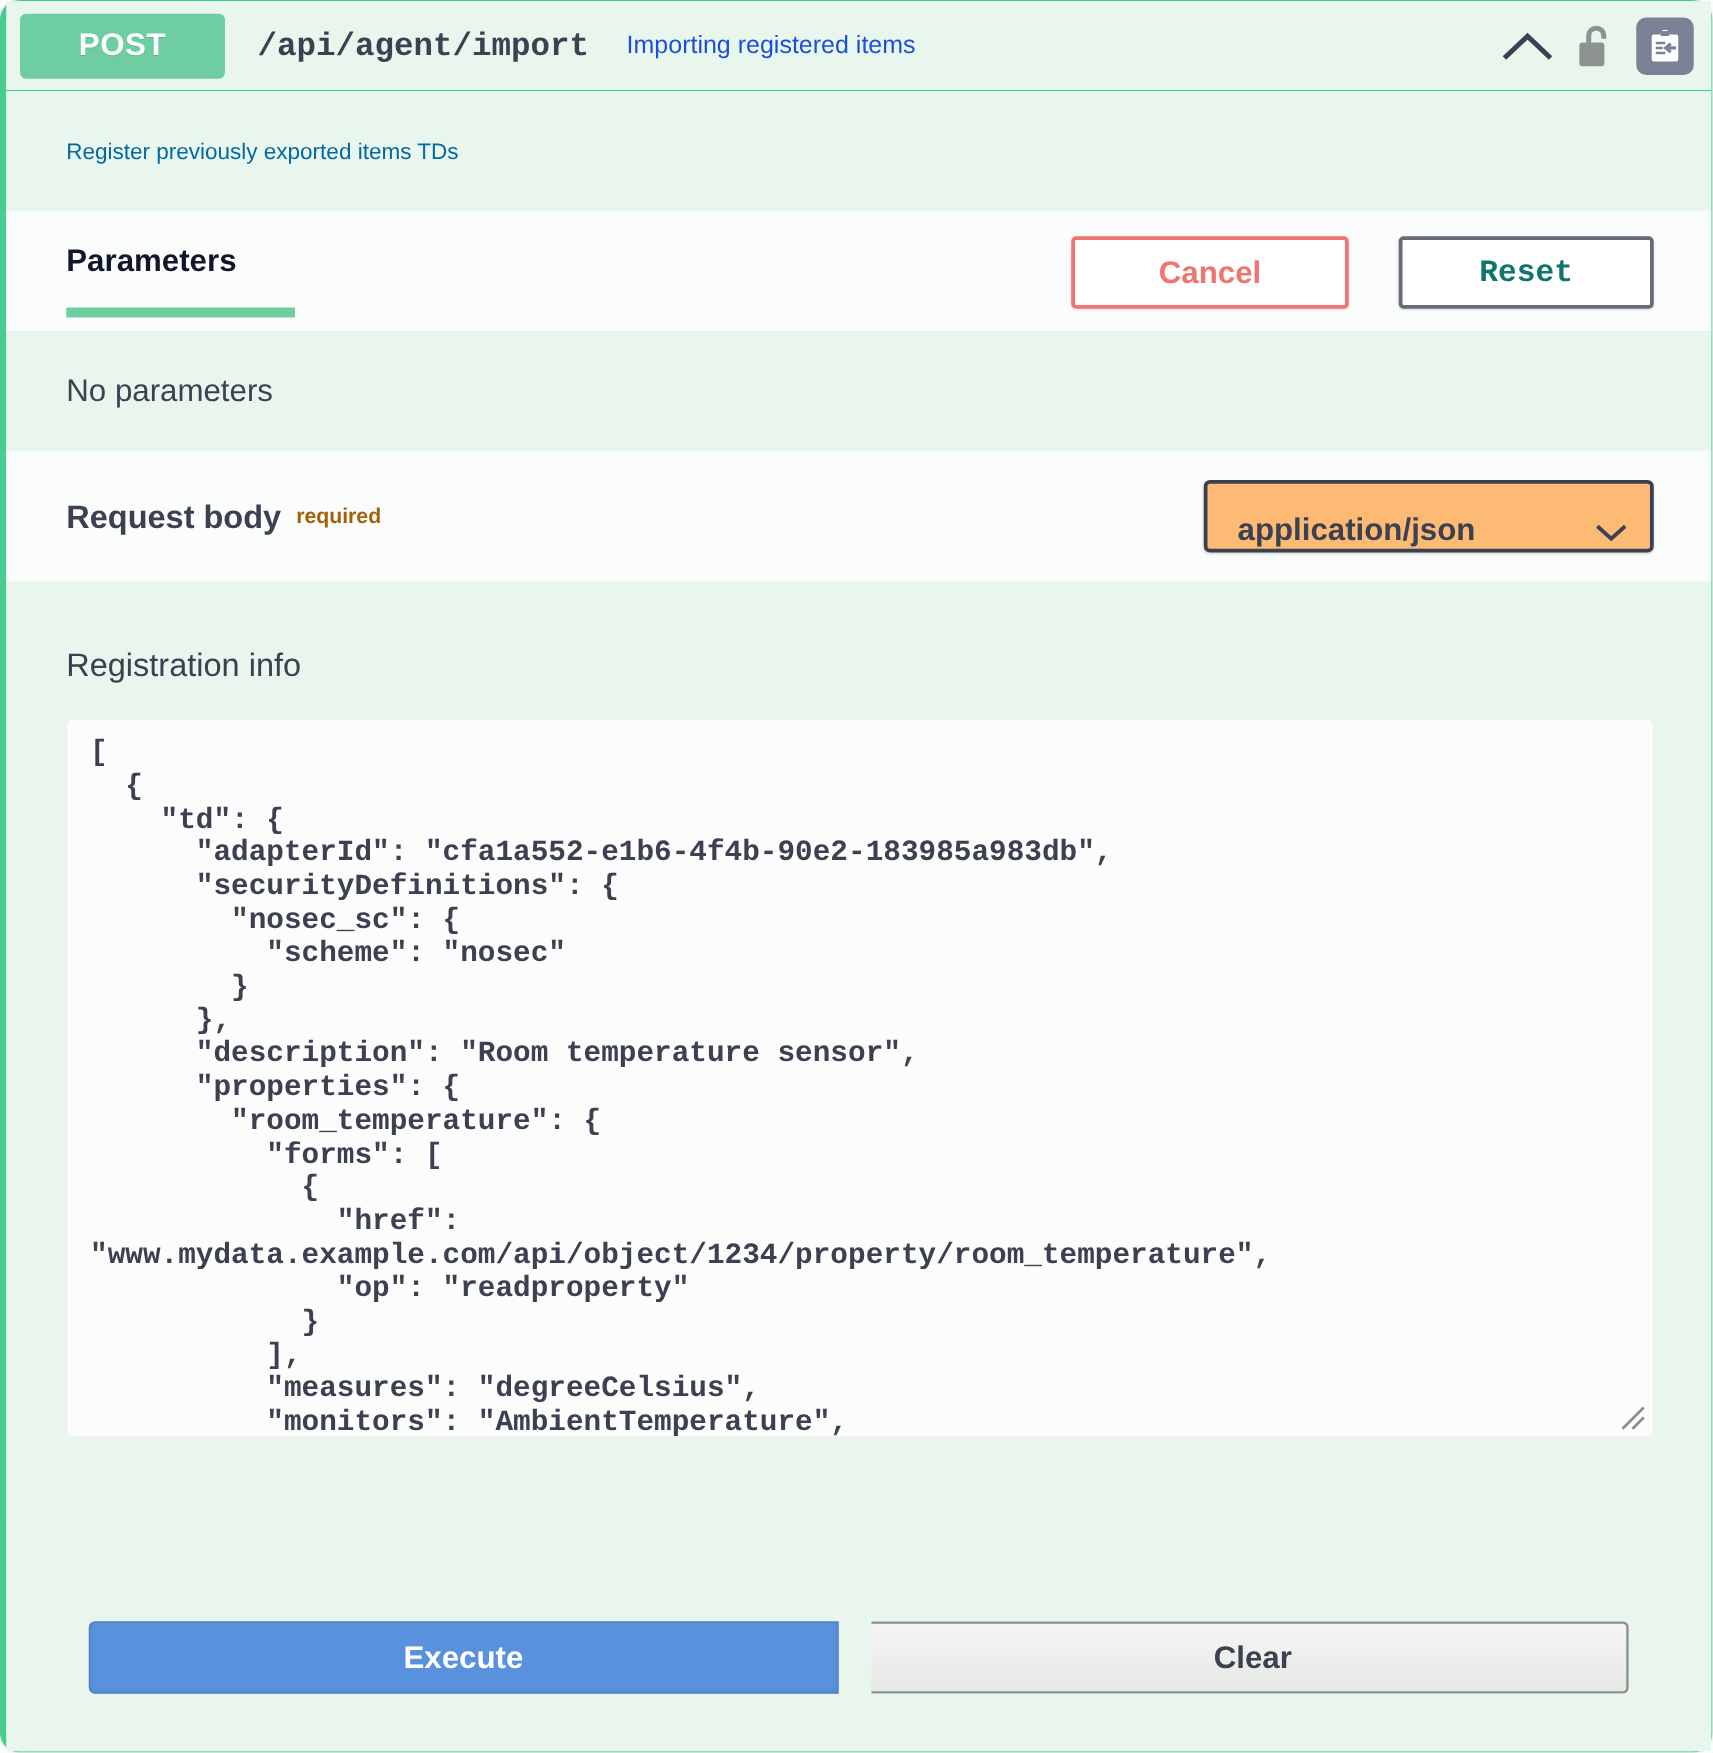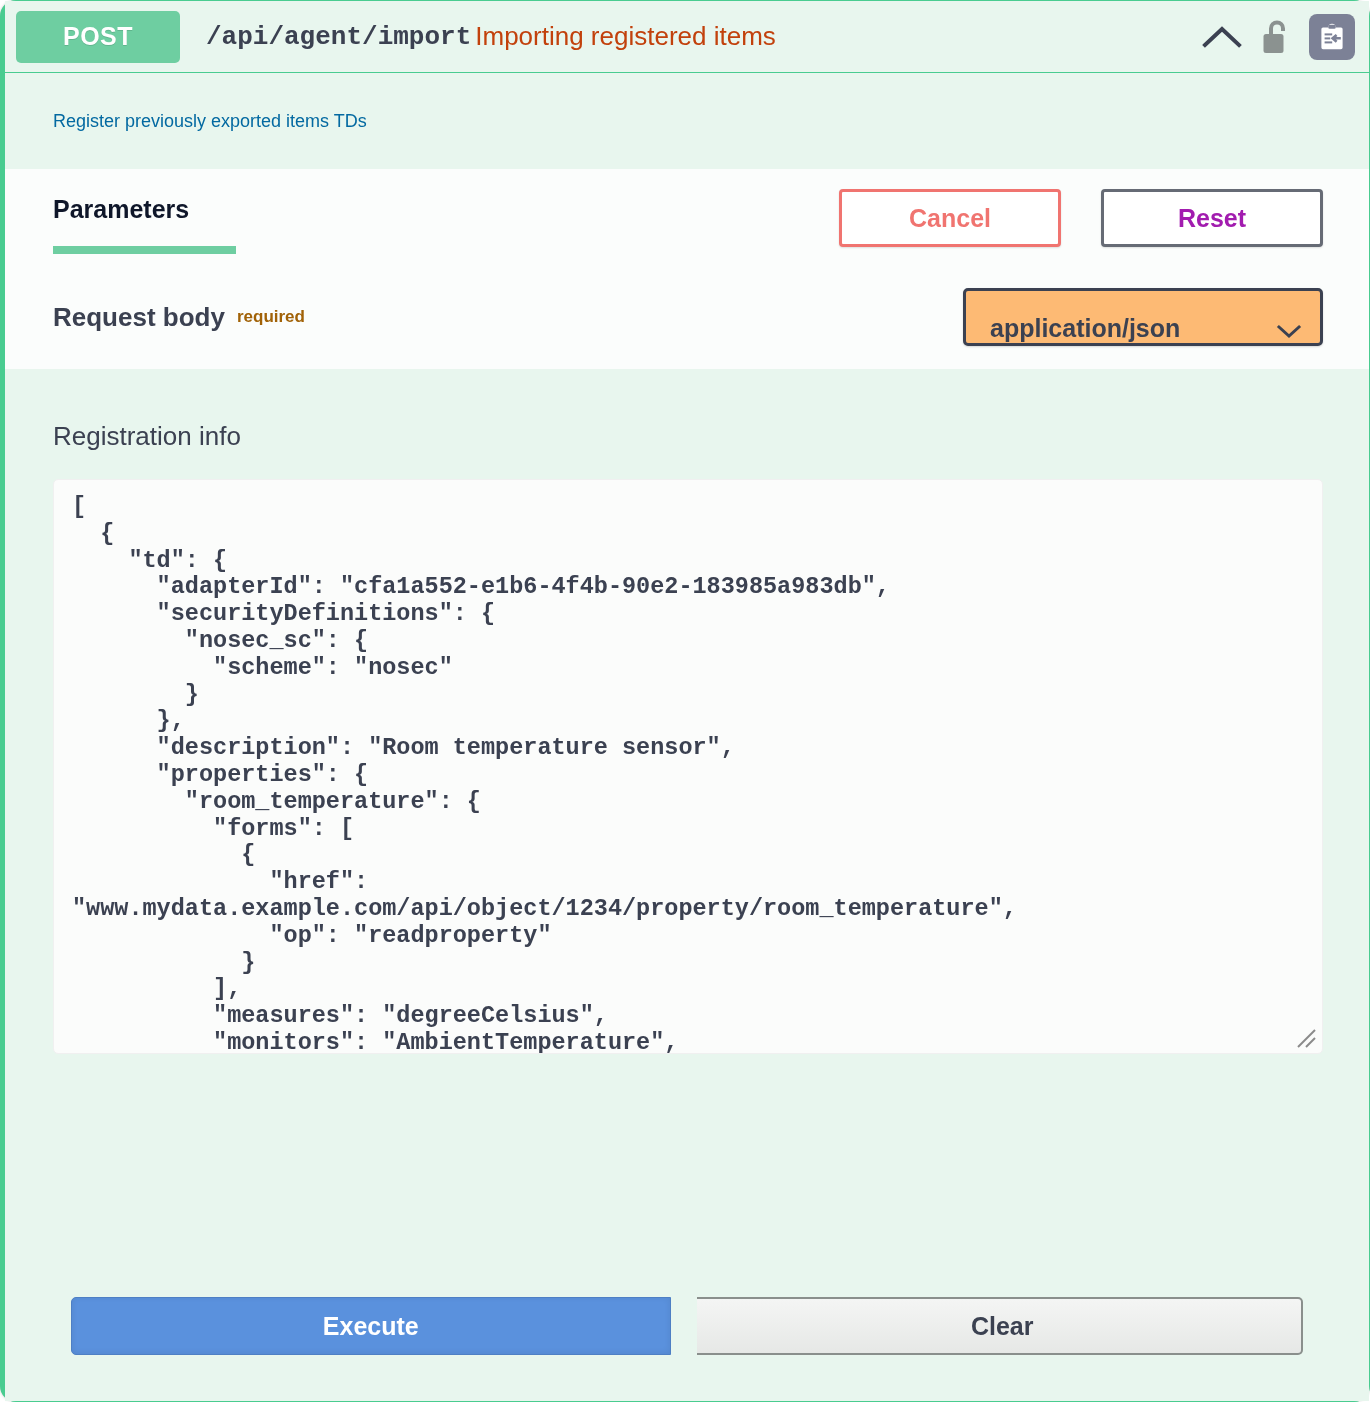--- a/index.html
+++ b/index.html
@@ -54,23 +54,23 @@
   }
   .op-path {
     font-family: "Liberation Mono", monospace;
     font-size: 26px;
     font-weight: bold;
     color: #3b4151;
     margin-left: 26px;
     white-space: nowrap;
   }
   .op-desc {
-    font-size: 26px;
-    color: #c2410c;
-    margin-left: 4px;
+    font-size: 20px;
+    color: #1d4ed8;
+    margin-left: 30px;
     white-space: nowrap;
     flex: 1 1 auto;
   }
   .summary-icons {
     display: flex;
     align-items: center;
     gap: 19px;
     flex: 0 0 auto;
   }
   .chevron-up { width: 42px; height: 28px; display:block; }
@@ -140,24 +140,25 @@
     cursor: pointer;
     font-family: "Liberation Sans", sans-serif;
     box-shadow: 0 1px 2px rgba(0,0,0,0.12);
   }
   .btn-cancel {
     width: 222px;
     border: 3px solid #f07470;
     color: #f07470;
   }
   .btn-reset {
-    width: 222px;
+    width: 204px;
     border: 3px solid #666b75;
-    color: #a21caf;
+    color: #0f766e;
     margin-left: 40px;
+    font-family: Liberation Mono, monospace;
   }
 
   
   .no-params {
     flex: 0 0 96px;
     background: #e8f6ee;
     display: flex;
     align-items: center;
     padding-left: 48px;
     border-top: 1px solid #e2ece7;
@@ -337,20 +338,23 @@
   <div class="tabs-row">
     <div class="tab">
       <span class="tab-label">Parameters</span>
       <span class="tab-underline"></span>
     </div>
     <div class="tabs-spacer"></div>
     <button class="btn-cancel">Cancel</button>
     <button class="btn-reset">Reset</button>
   </div>
 
+  <div class="no-params">
+    <span class="txt">No parameters</span>
+  </div>
 
   <div class="request-body-row">
     <span class="rb-title">Request body</span>
     <span class="rb-required">required</span>
     <span class="rb-spacer"></span>
     <div class="content-type-select">
       <span class="val">application/json</span>
       <span>
         <svg width="26" height="16" viewBox="0 0 26 16" aria-hidden="true">
           <polyline points="3,4 13,13 23,4" fill="none" stroke="#3b4151" stroke-width="3" stroke-linecap="square"></polyline>

